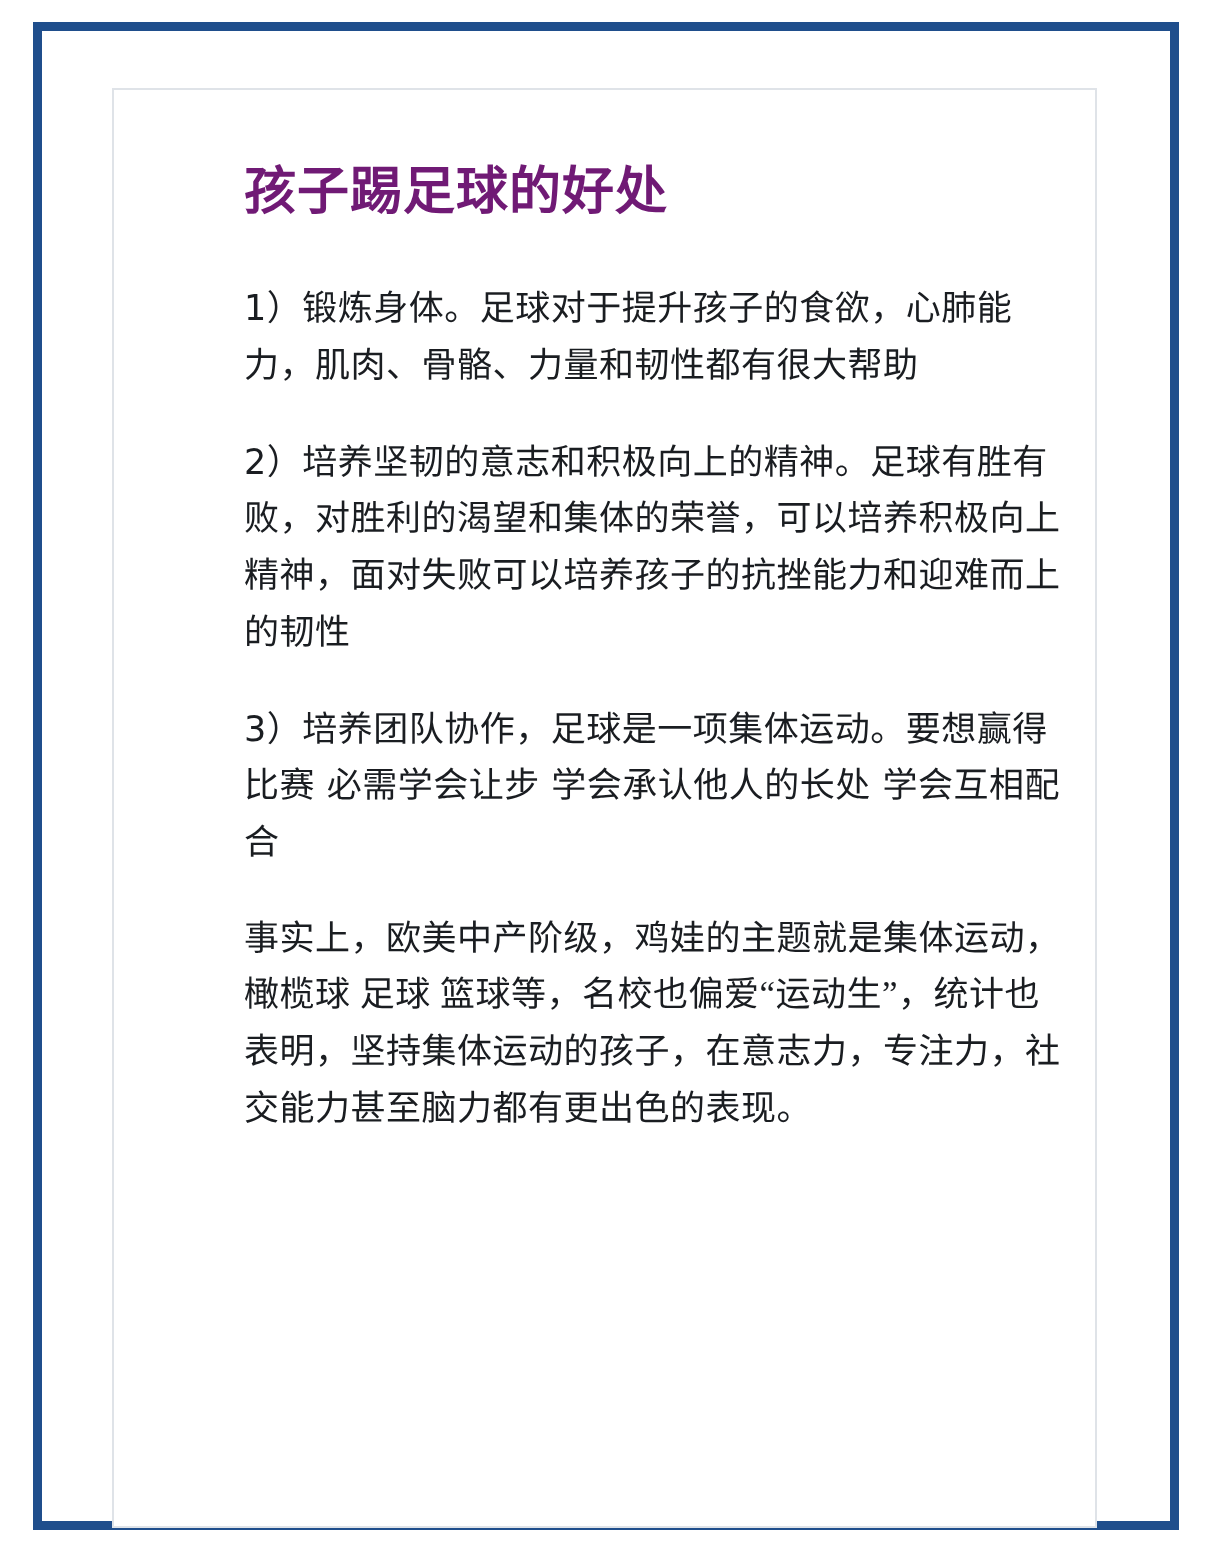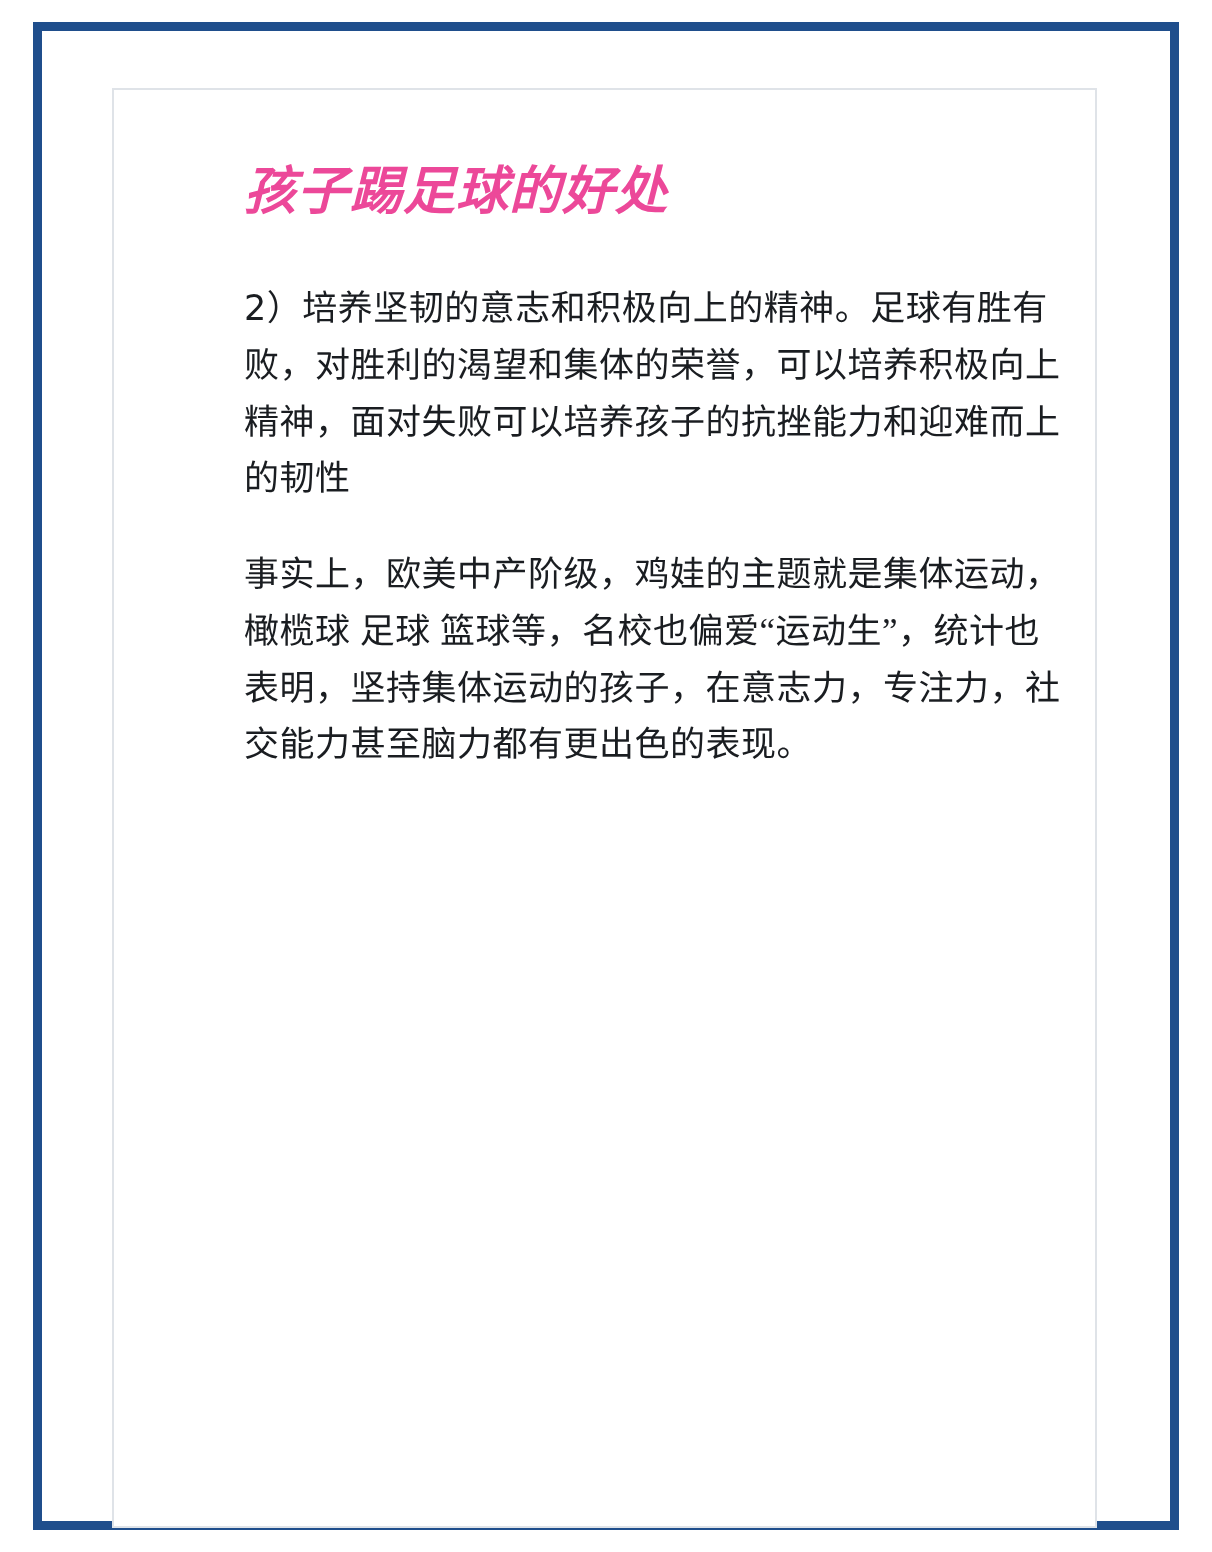--- a/index.html
+++ b/index.html
@@ -50,25 +50,24 @@
   .content {
     position: absolute;
     left: 130px;
     top: 70px;
     width: 820px;
   }
 
   .doc-title {
     font-size: 52px;
     font-weight: 700;
-    color: #ec4899;
+    color: #701a75;
     letter-spacing: 1px;
     line-height: 1.2;
     margin: 0 0 58px 0;
-    font-style: italic;
   }
 
   .para {
     font-size: 35px;
     line-height: 1.62;
     color: #1a1d21;
     margin: 0 0 40px 0;
     letter-spacing: 0.5px;
     word-break: break-all;
   }
@@ -78,18 +77,20 @@
   }
 </style>
 </head>
 <body>
 
 <div class="page">
   <div class="outer-frame">
     <div class="inner-sheet">
       <div class="content">
         <h1 class="doc-title">孩子踢足球的好处</h1>
+        <p class="para">1）锻炼身体。足球对于提升孩子的食欲，心肺能力，肌肉、骨骼、力量和韧性都有很大帮助</p>
         <p class="para">2）培养坚韧的意志和积极向上的精神。足球有胜有败，对胜利的渴望和集体的荣誉，可以培养积极向上精神，面对失败可以培养孩子的抗挫能力和迎难而上的韧性</p>
+        <p class="para">3）培养团队协作，足球是一项集体运动。要想赢得比赛 必需学会让步 学会承认他人的长处 学会互相配合</p>
         <p class="para">事实上，欧美中产阶级，鸡娃的主题就是集体运动，橄榄球 足球 篮球等，名校也偏爱“运动生”，统计也表明，坚持集体运动的孩子，在意志力，专注力，社交能力甚至脑力都有更出色的表现。</p>
       </div>
     </div>
   </div>
 </div>
 
 </body></html>

